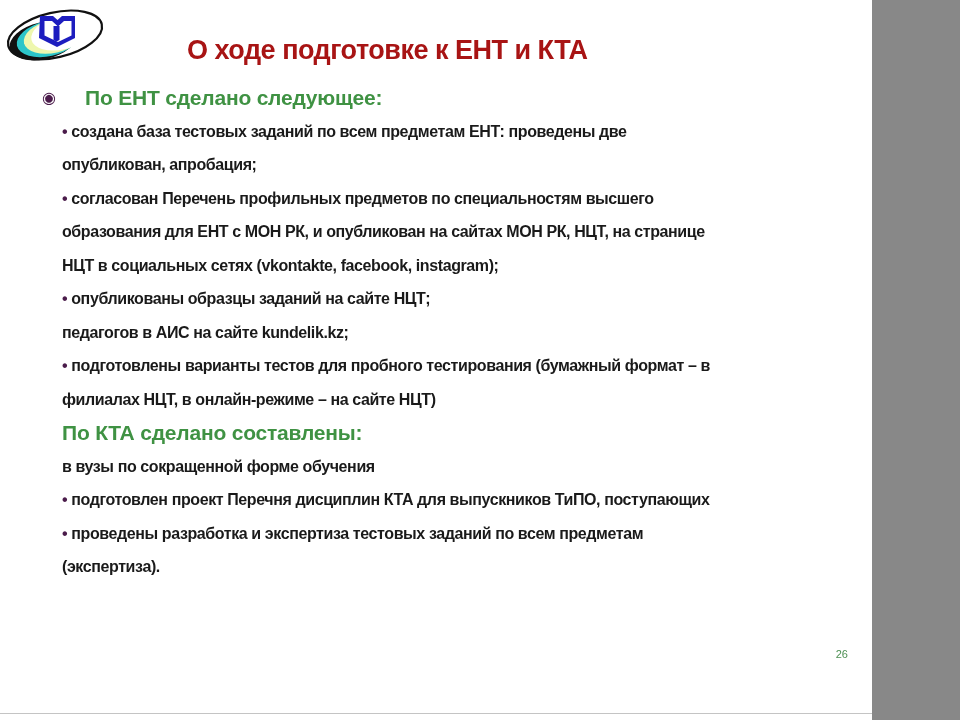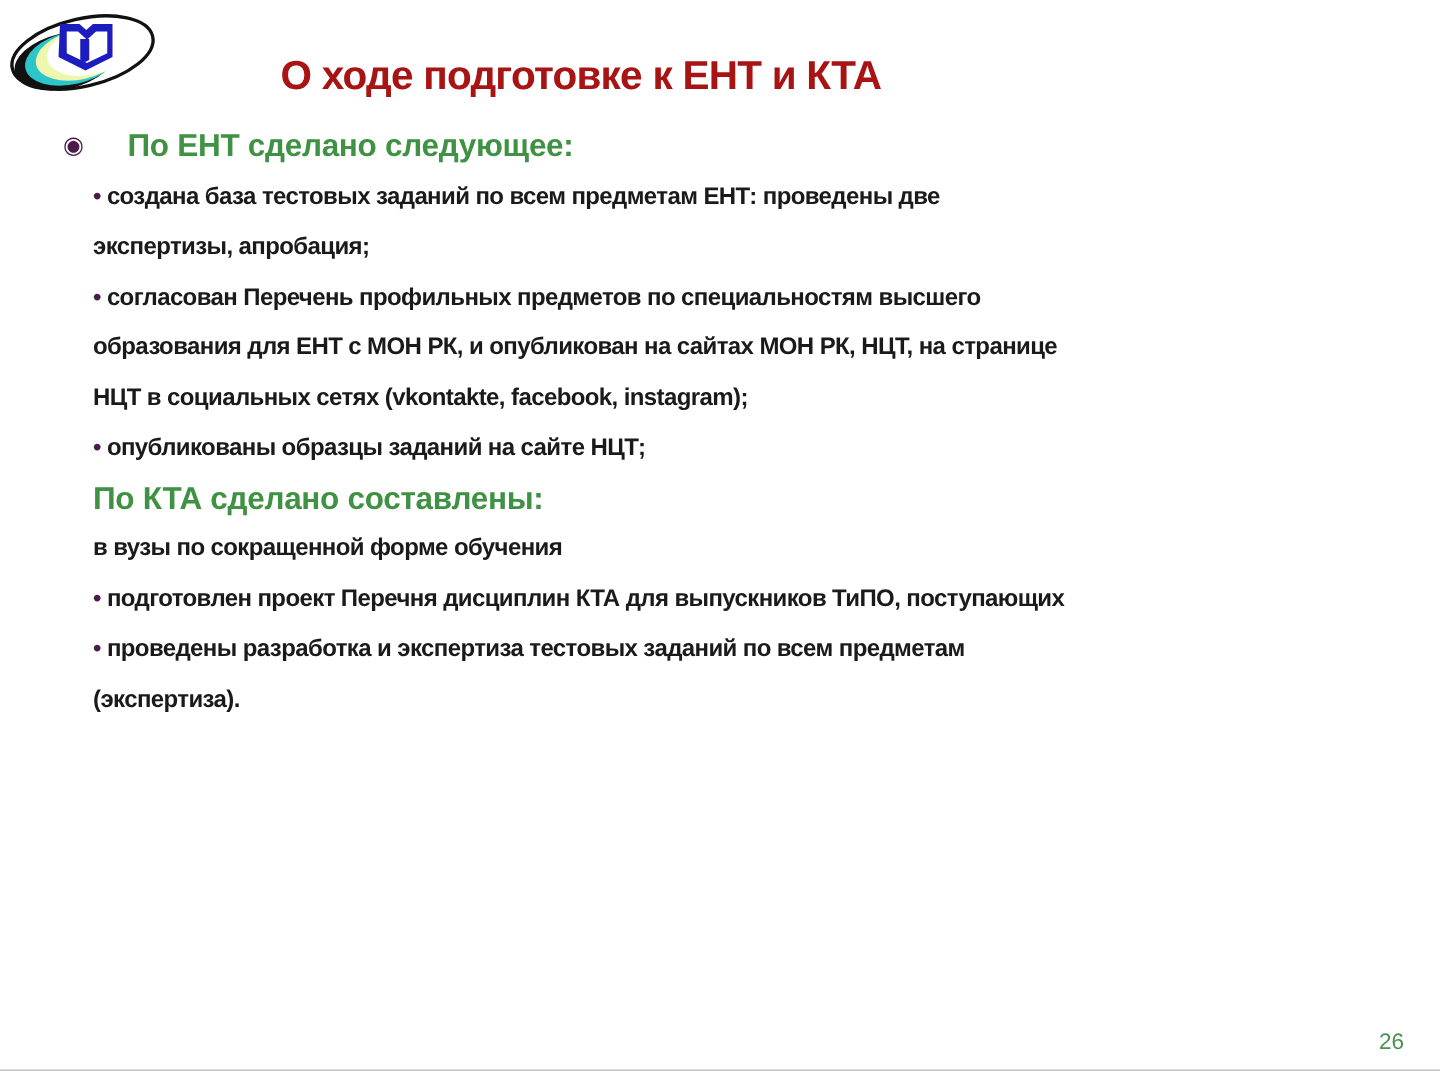--- a/index.html
+++ b/index.html
@@ -1,18 +1,18 @@
 <!DOCTYPE html>
 <html style="--title: #a81414; --heading-green: #3f9243; --body-text: #1a1a1a; --bullet-marker: #4b1c4b; --page-number: #4c8f52; --logo-cyan: #2cc5c9; --logo-yellow: #eef7ae; --logo-blue: #1d1dbf; --logo-black: #111111;"><head>
 <meta charset="utf-8">
 <style>
   html,body{margin:0;padding:0;background:#888;}
   .slide{
     position:relative;
-    width:960px;height:720px;
+    width:872px;height:720px;
     background:#ffffff;
     overflow:hidden;
     font-family:"Liberation Sans","DejaVu Sans",sans-serif;
   }
   .logo{position:absolute;left:4px;top:6px;width:102px;height:58px;}
   .title{
     position:absolute;left:187px;top:35px;
     font-size:27px;font-weight:bold;letter-spacing:-0.5px;
     color:var(--title,#a81414);
     white-space:nowrap;
@@ -31,22 +31,22 @@
     font-size:21px;letter-spacing:-0.2px;
   }
   .heading.with-marker{position:relative;padding-left:23px;}
   .ring{
     position:absolute;left:-20px;top:0;
     color:var(--bullet-marker,#4b1c4b);
     font-size:16px;font-weight:normal;
   }
   .dot{color:var(--bullet-marker,#4b1c4b);}
   .page-number{
-    position:absolute;right:24px;top:686px;
-    font-size:15px;color:var(--page-number,#4c8f52);
+    position:absolute;right:24px;top:648px;
+    font-size:11px;color:var(--page-number,#4c8f52);
   }
   .bottom-rule{
     position:absolute;left:0;top:713px;width:960px;height:1px;
     background:#c4c4c4;
   }
 </style>
 </head>
 <body>
 
 <div class="slide">
@@ -69,31 +69,36 @@
   </div>
 
   <div class="title">О ходе подготовке к ЕНТ и КТА</div>
 
   <div class="content">
       <div class="heading with-marker">
         <div class="line"><span class="ring">◉&nbsp;</span>По ЕНТ сделано следующее:</div>
       </div>
       <div class="para">
         <div class="line"><span class="dot">•&nbsp;</span>создана база тестовых заданий по всем предметам ЕНТ: проведены две</div>
-        <div class="line">экспертизы, апробация;</div>
+        <div class="line">опубликован, апробация;</div>
       </div>
       <div class="para">
         <div class="line"><span class="dot">•&nbsp;</span>согласован Перечень профильных предметов по специальностям высшего</div>
         <div class="line">образования для ЕНТ с МОН РК, и опубликован на сайтах МОН РК, НЦТ, на странице</div>
         <div class="line">НЦТ в социальных сетях (vkontakte, facebook, instagram);</div>
       </div>
       <div class="para">
         <div class="line"><span class="dot">•&nbsp;</span>опубликованы образцы заданий на сайте НЦТ;</div>
       </div>
       <div class="para">
+        <div class="line">педагогов в АИС на сайте kundelik.kz;</div>
+      </div>
+      <div class="para">
+        <div class="line"><span class="dot">•&nbsp;</span>подготовлены варианты тестов для пробного тестирования (бумажный формат – в</div>
+        <div class="line">филиалах НЦТ, в онлайн-режиме – на сайте НЦТ)</div>
       </div>
       <div class="heading">
         <div class="line">По КТА сделано составлены:</div>
       </div>
       <div class="para">
         <div class="line">в вузы по сокращенной форме обучения</div>
         <div class="line"><span class="dot">•&nbsp;</span>подготовлен проект Перечня дисциплин КТА для выпускников ТиПО, поступающих</div>
       </div>
       <div class="para">
         <div class="line"><span class="dot">•&nbsp;</span>проведены разработка и экспертиза тестовых заданий по всем предметам</div>

